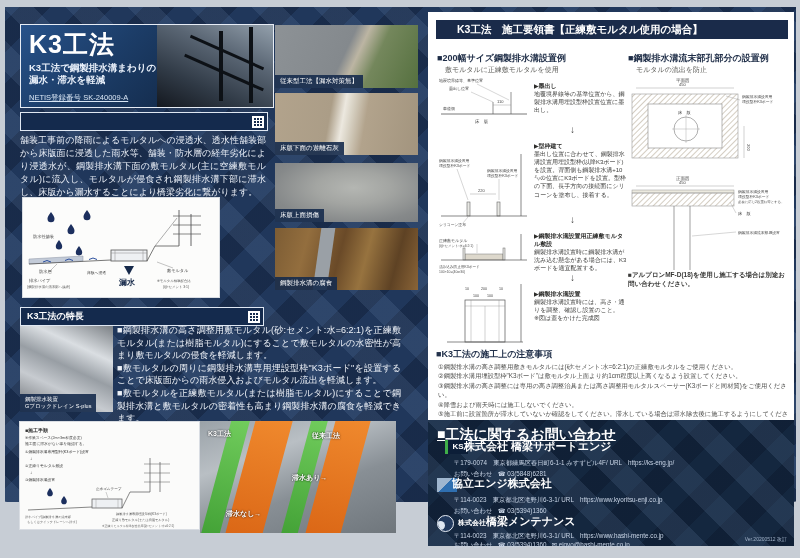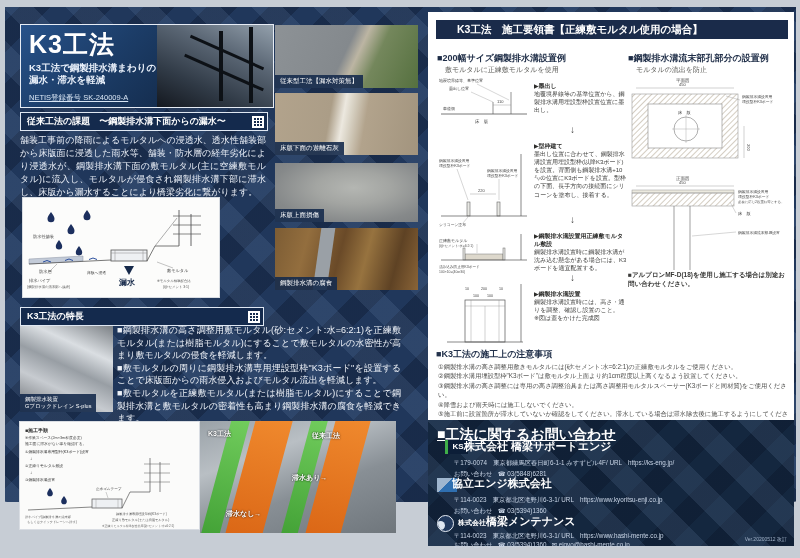--- a/index.html
+++ b/index.html
@@ -96,21 +96,20 @@
       </div>
       <div class="ph ph-bridge">
         <div class="rail" style="left:62px;top:6px;width:4px;height:70px;"></div>
         <div class="rail" style="left:92px;top:2px;width:4px;height:76px;"></div>
         <div class="rail" style="left:30px;top:26px;width:80px;height:3px;transform:rotate(24deg);"></div>
         <div class="rail" style="left:24px;top:46px;width:86px;height:3px;transform:rotate(24deg);"></div>
       </div>
     </div>
 
     <div class="abs secbar" style="left:20px;top:112px;width:236px;">
-      <span>従来工法の課題　〜鋼製排水溝下面からの漏水〜</span>
       <span class="grid-icon"></span>
     </div>
 
     <p class="abs para1" style="margin:0;">舗装工事前の降雨によるモルタルへの浸透水、透水性舗装部から床版面に浸透した雨水等、舗装・防水層の経年劣化により浸透水が、鋼製排水溝下面の敷モルタル(主に空練敷モルタル)に流入し、モルタルが侵食され鋼製排水溝下部に滞水し、床版から漏水することにより橋梁劣化に繋がります。</p>
 
     <div class="abs dia1">
       <svg width="196" height="99" viewBox="0 0 196 99">
         <g fill="#1c2f5e">
           <path d="M28,14 c2.5,3.5 3.5,5 3.5,6.8 a3.5,3.5 0 1,1 -7,0 c0,-1.8 1,-3.3 3.5,-6.8 Z"></path>
           <path d="M48,26 c2.5,3.5 3.5,5 3.5,6.8 a3.5,3.5 0 1,1 -7,0 c0,-1.8 1,-3.3 3.5,-6.8 Z"></path>

